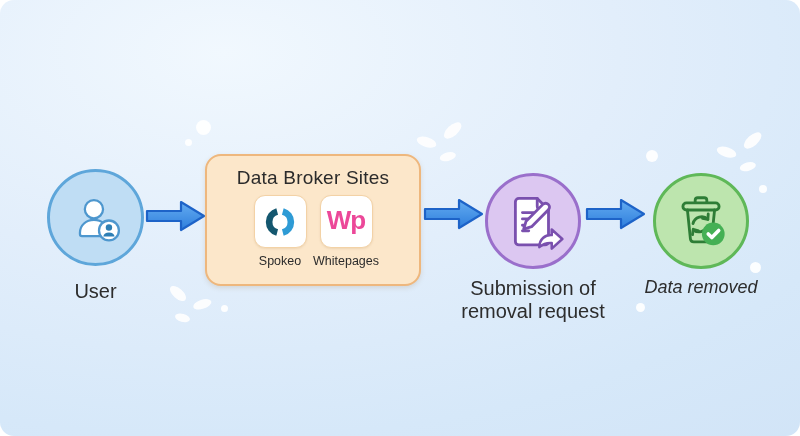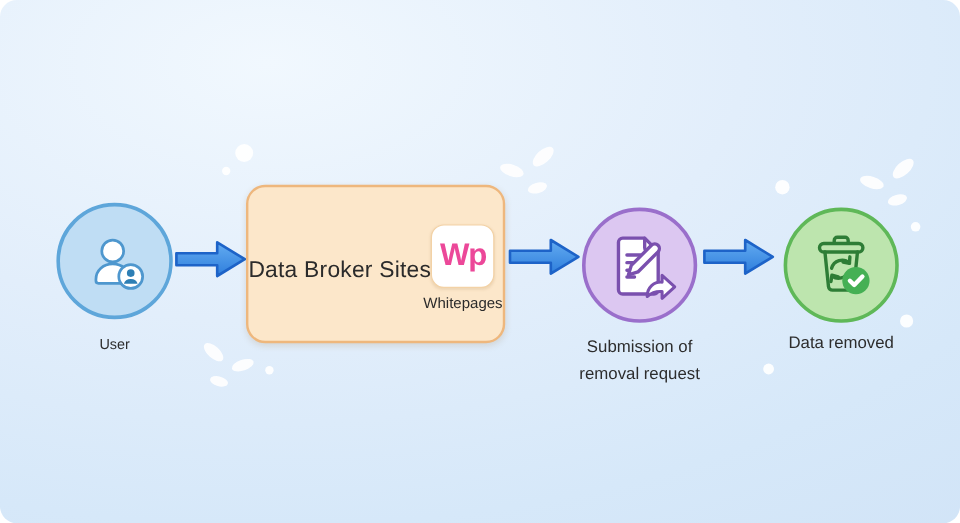--- a/index.html
+++ b/index.html
@@ -12,33 +12,33 @@
   
   .node-circle{position:absolute;border-radius:50%;box-sizing:border-box;
     display:flex;align-items:center;justify-content:center;}
   .user-circle{left:47px;top:169px;width:97px;height:97px;
     background:#bfddf4;border:3px solid #5ea6da;}
   .submission-circle{left:485px;top:173px;width:96px;height:96px;
     background:#dcc7f1;border:3px solid #9a6fcb;}
   .removed-circle{left:653px;top:173px;width:96px;height:96px;
     background:#bde5ae;border:3px solid #5fb858;}
   .node-label{position:absolute;color:#2d2d2d;text-align:center;}
-  .user-label{left:46px;top:280px;width:99px;font-size:12px;}
-  .submission-label{left:443px;top:277px;width:180px;font-size:14px;line-height:23px;}
+  .user-label{left:46px;top:280px;width:99px;font-size:20px;}
+  .submission-label{left:443px;top:277px;width:180px;font-size:20px;line-height:23px;}
   .submission-label span{display:block;}
-  .removed-label{left:636px;top:277px;width:130px;font-size:14px;}
+  .removed-label{left:636px;top:277px;width:130px;font-size:18px;font-style:italic;}
   
   .flow-arrow{position:absolute;width:62px;height:36px;}
   .arrow-1{left:145px;top:198px;}
   .arrow-2{left:423px;top:196px;}
   .arrow-3{left:585px;top:196px;}
   
   .broker-box{position:absolute;left:205px;top:154px;width:216px;height:132px;
     box-sizing:border-box;background:#fce7ca;border:2px solid #eeb77d;border-radius:16px;
-    box-shadow:0 2px 5px rgba(150,110,60,.18);display:flex;flex-direction:row;align-items:center;}
+    box-shadow:0 2px 5px rgba(150,110,60,.18);display:flex;flex-direction:column;align-items:center;}
   .broker-title{margin-top:11px;font-size:19px;color:#2b2b2b;letter-spacing:.2px;}
   .sites-row{display:flex;gap:13px;margin-top:6px;}
   .site-col{display:flex;flex-direction:column;align-items:center;}
   .site-card{width:53px;height:53px;background:#ffffff;border:1px solid #f3d2a6;
     border-radius:11px;box-shadow:0 1px 2px rgba(160,120,70,.15);
     display:flex;align-items:center;justify-content:center;box-sizing:border-box;}
   .site-label{width:53px;display:flex;justify-content:center;white-space:nowrap;
     margin-top:6px;font-size:12.5px;color:#2b2b2b;}
   .wp-logo-text{font-size:26px;font-weight:bold;color:#ec4899;letter-spacing:-1px;
     transform:translateY(-1px);}
@@ -112,20 +112,29 @@
           <stop offset="1" stop-color="#2e7edc"></stop>
     </linearGradient>
       </defs>
     <polygon points="2,13 36,13 36,4 59,18 36,32 36,23 2,23" fill="url(#ag1)" stroke="#1d63c8" stroke-width="2.2" stroke-linejoin="round"></polygon>
   </svg>
 
   <div class="broker-box">
     <div class="broker-title">Data Broker Sites</div>
     <div class="sites-row">
 
+      <div class="site-col">
+        <div class="site-card">
+          <svg width="34" height="34" viewBox="0 0 36 36">
+            <path d="M20.98 6.89 A11.5 11.5 0 0 1 20.98 29.11" fill="none" stroke="#2e9bd5" stroke-width="7"></path>
+            <path d="M15.02 6.89 A11.5 11.5 0 0 0 15.02 29.11" fill="none" stroke="#14576f" stroke-width="7"></path>
+          </svg>
+        </div>
+        <div class="site-label">Spokeo</div>
+      </div>
 
       <div class="site-col">
         <div class="site-card">
           <span class="wp-logo-text">Wp</span>
         </div>
         <div class="site-label">Whitepages</div>
       </div>
 
 
     </div>

